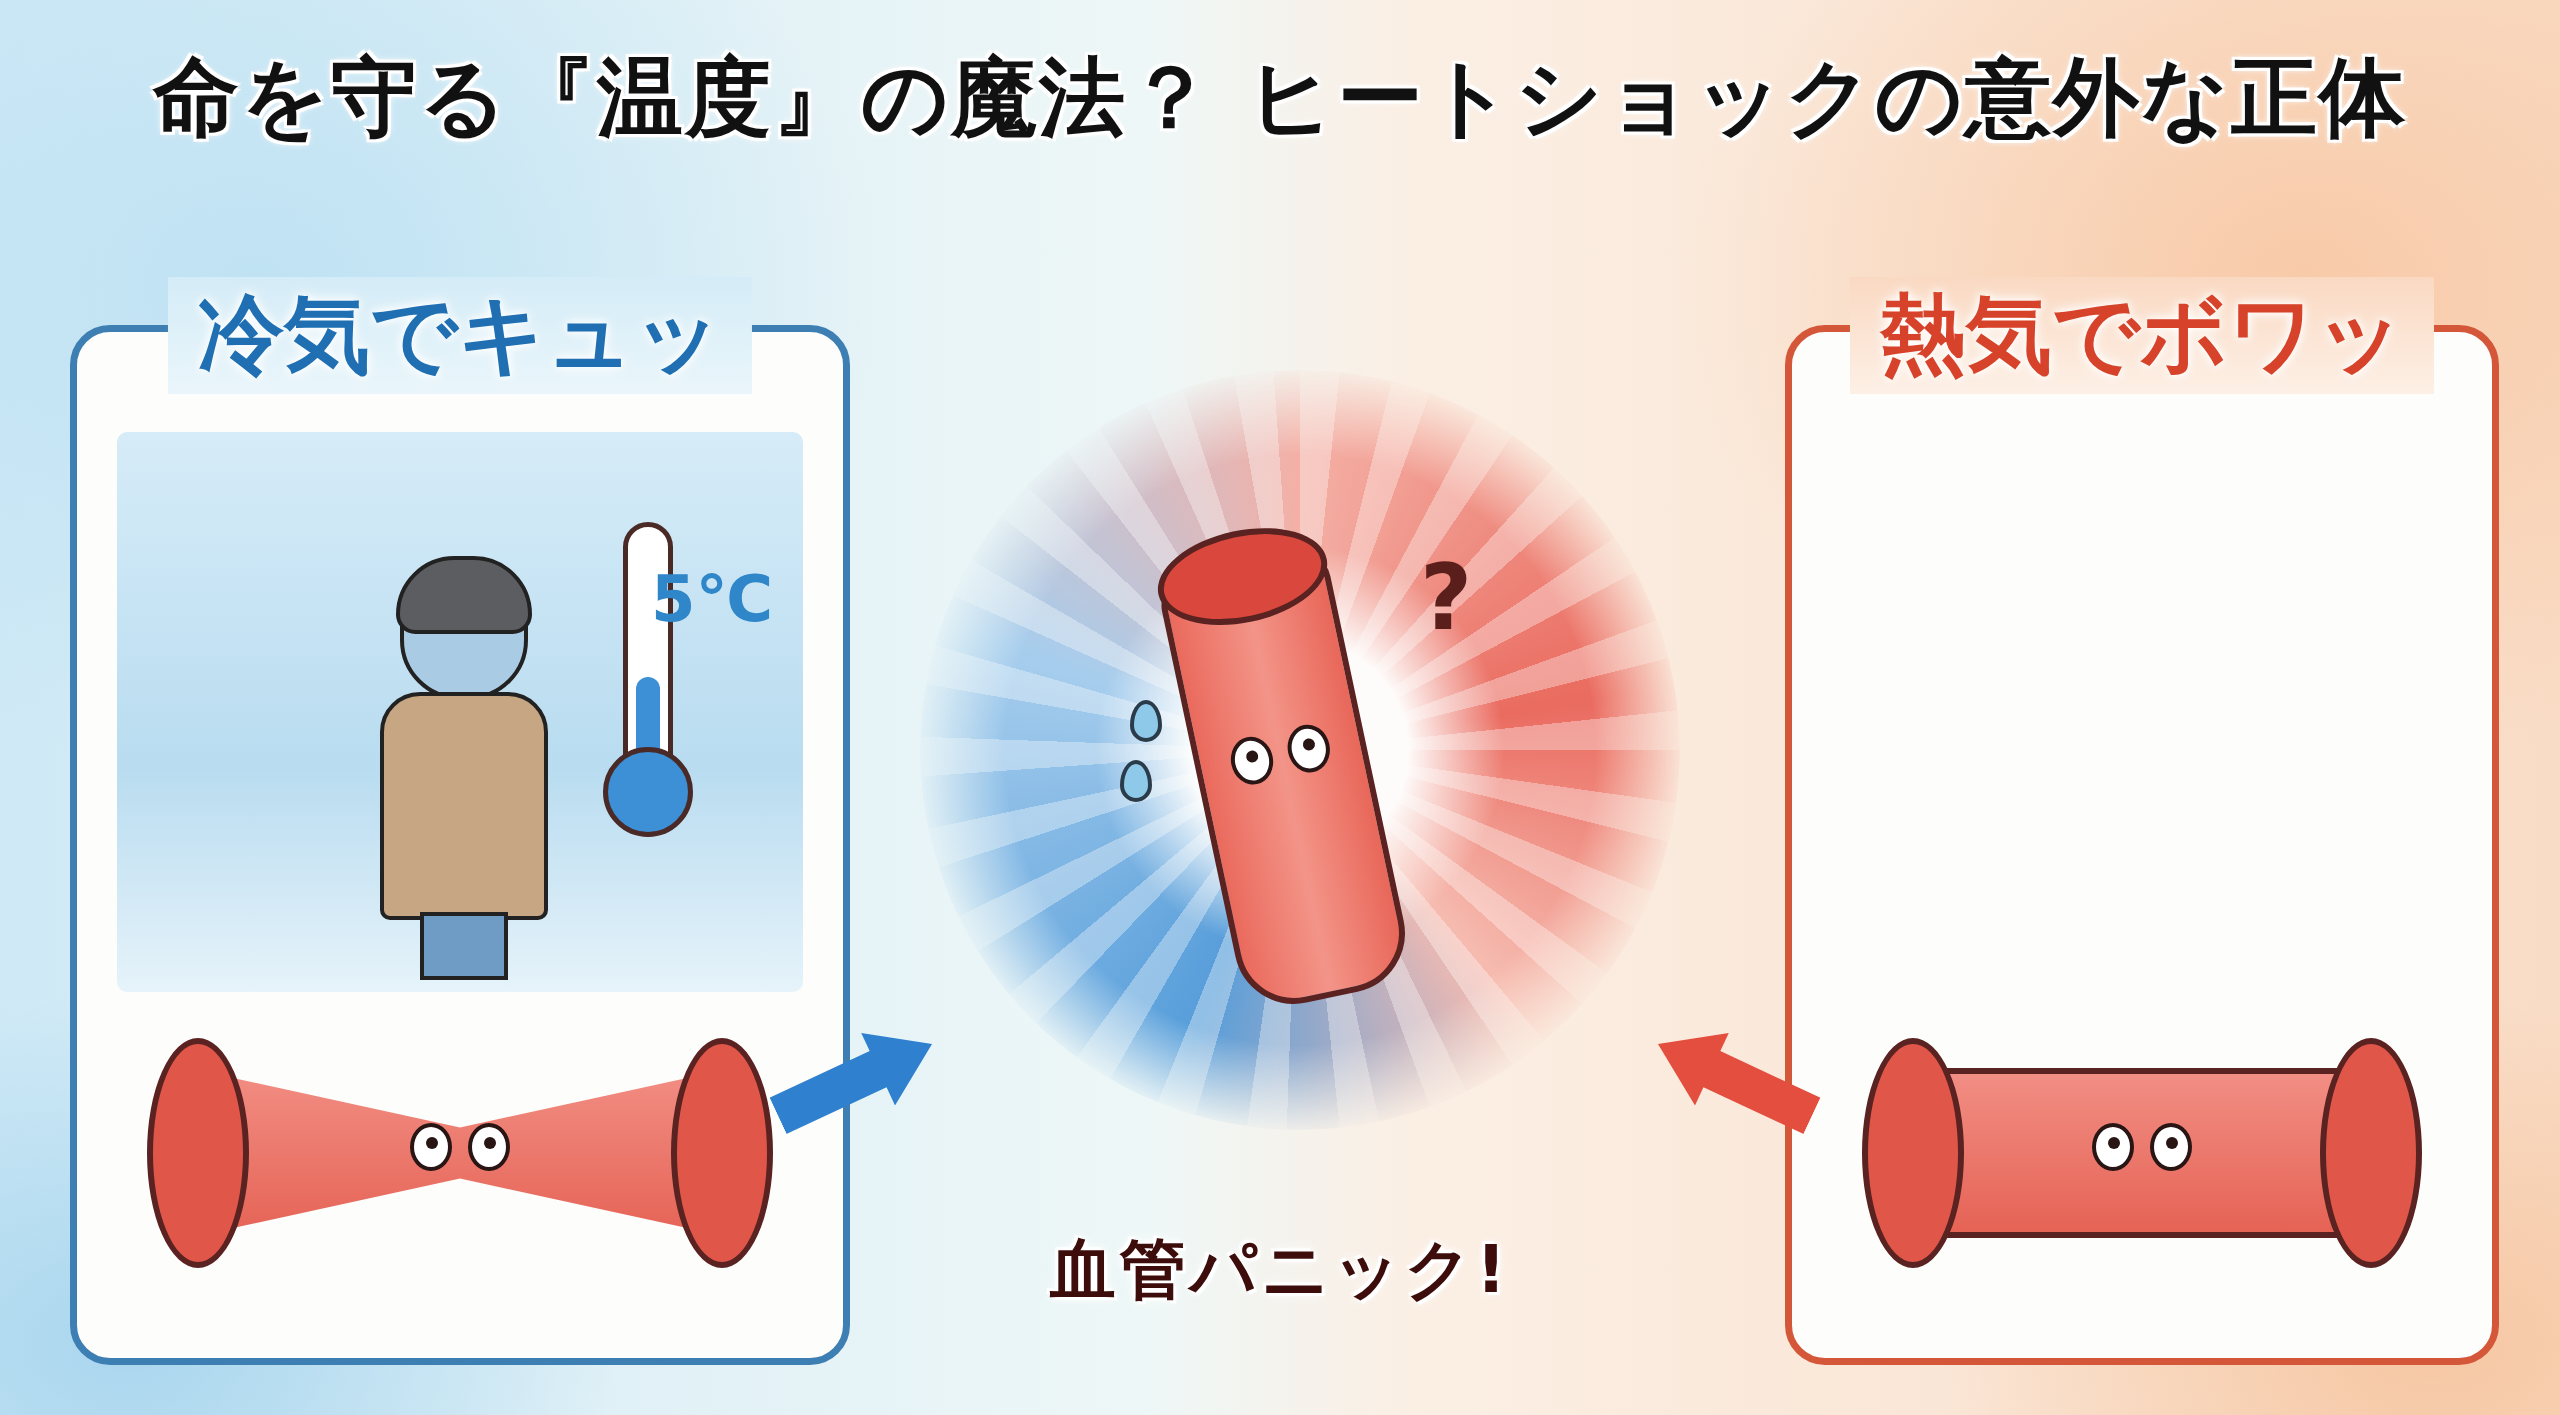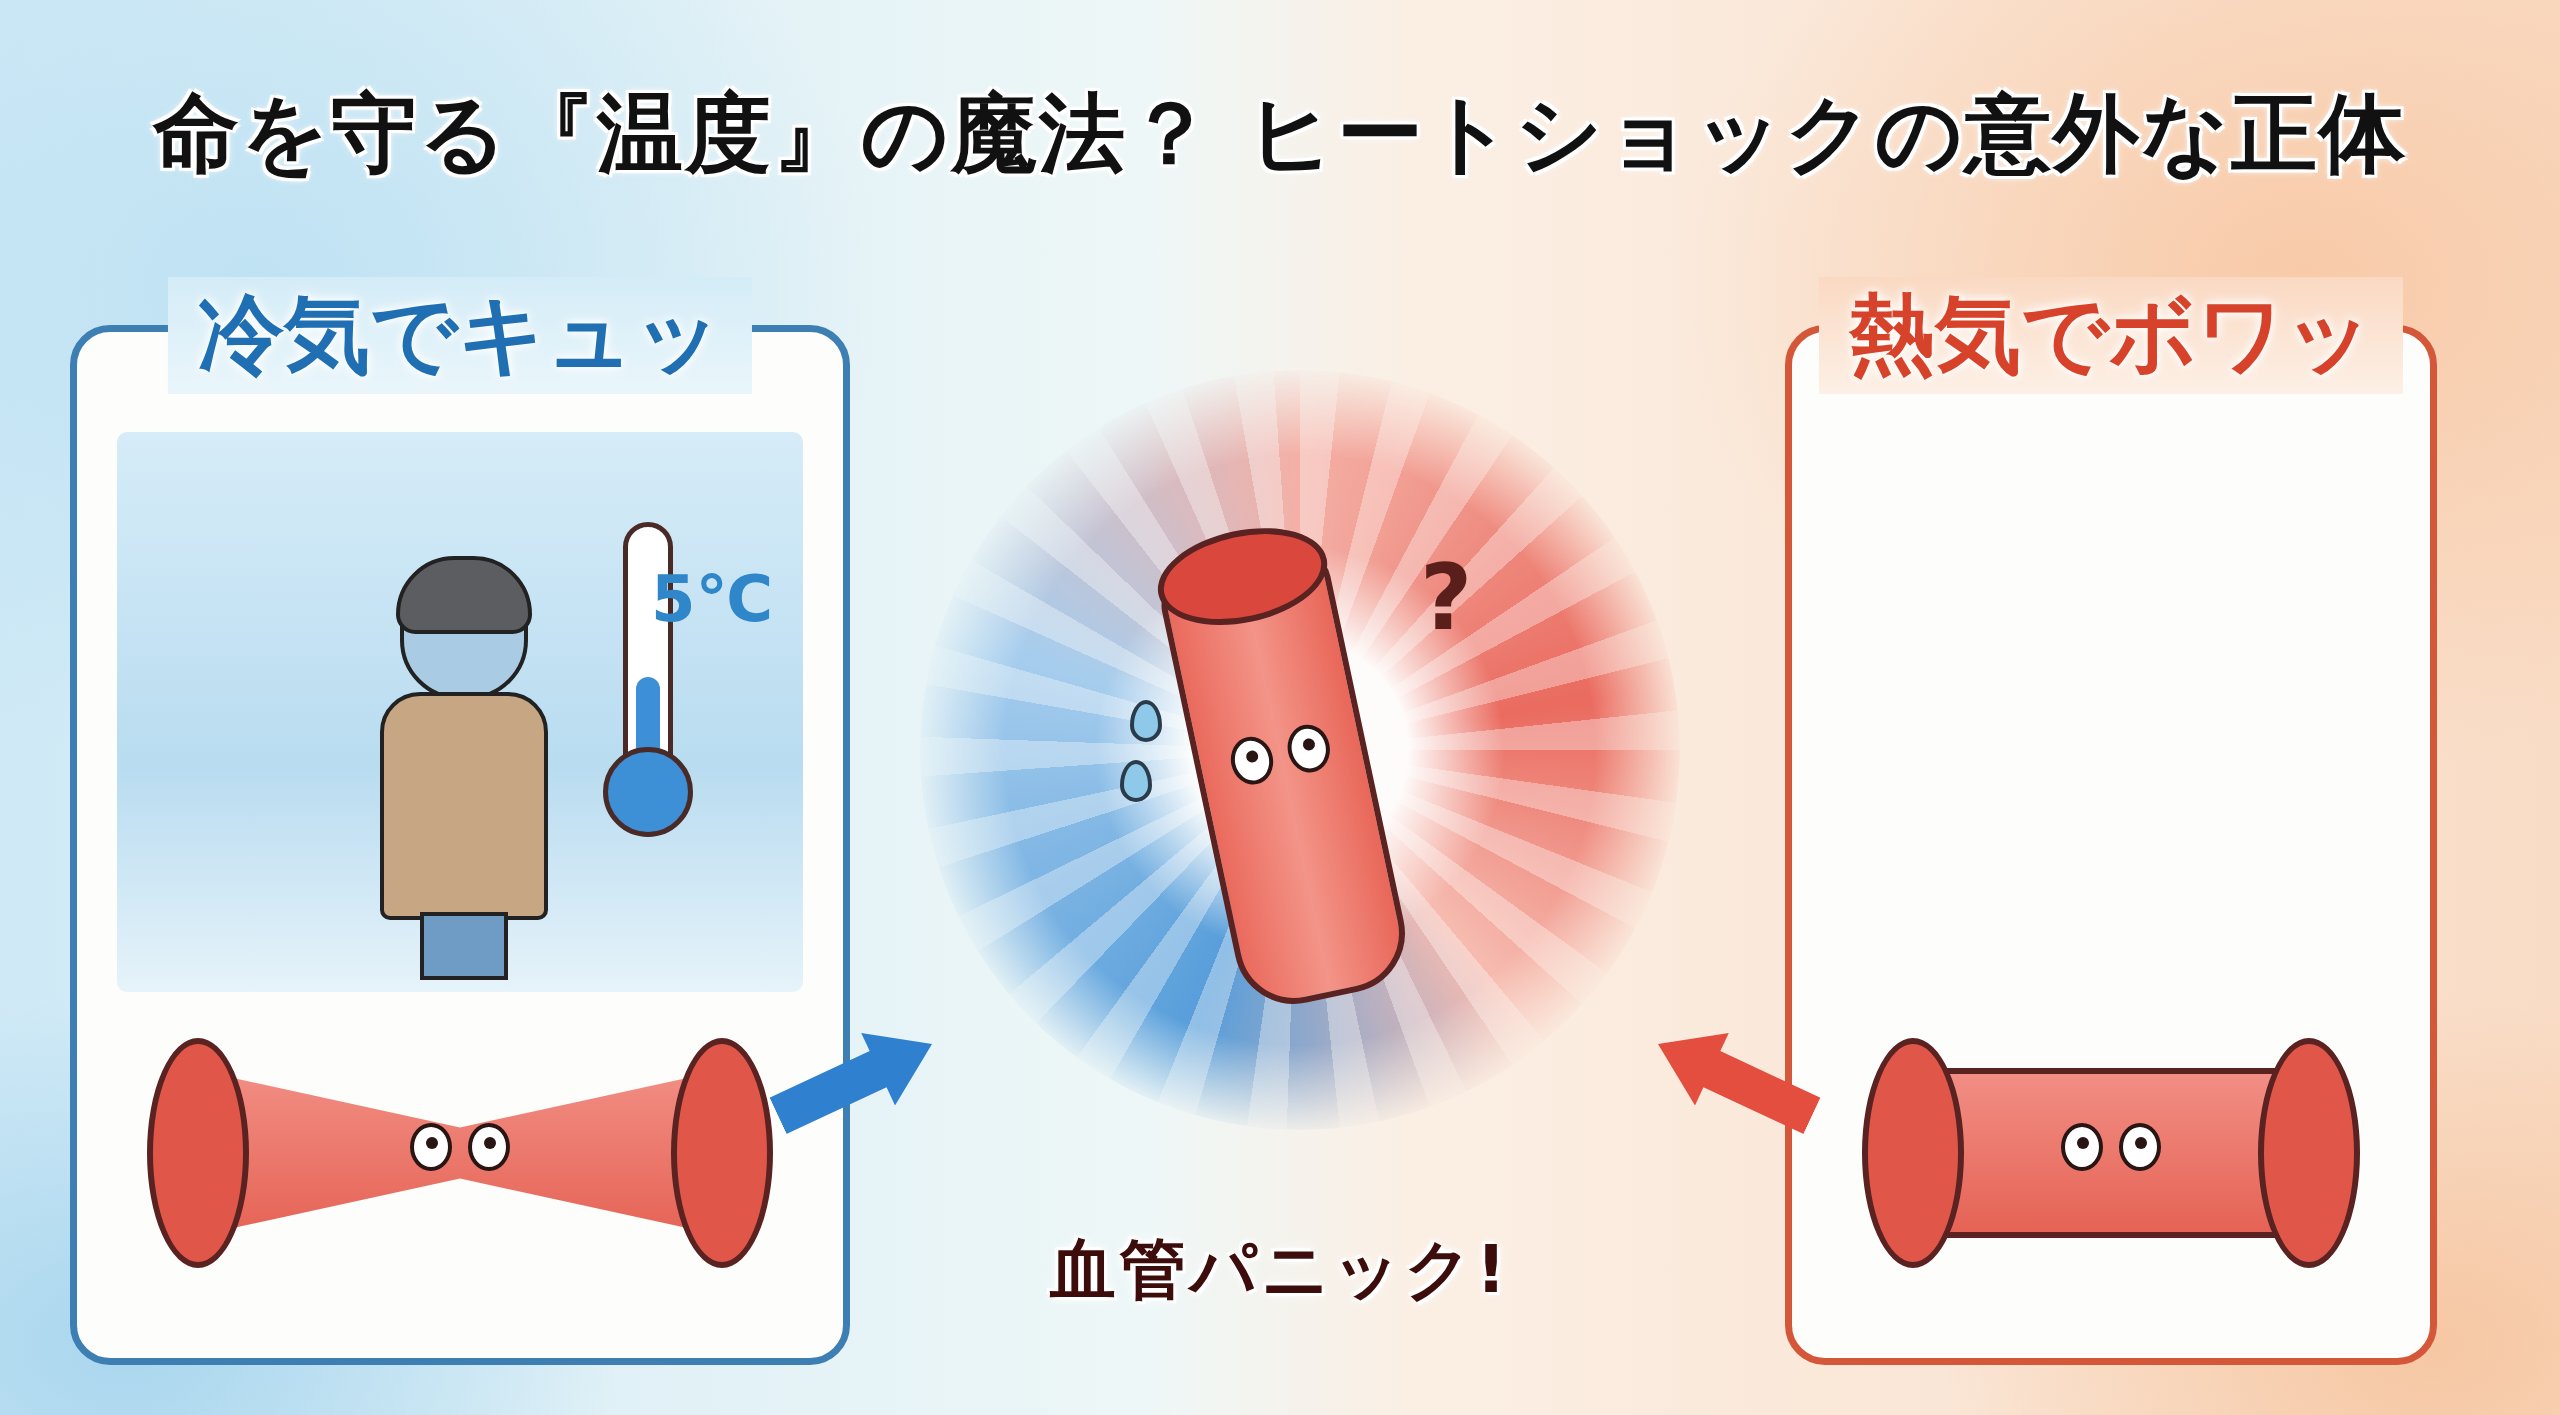--- a/index.html
+++ b/index.html
@@ -10,28 +10,27 @@
       radial-gradient(ellipse 900px 700px at 10% 20%, #bfe2f3 0%, rgba(191,226,243,0) 70%),
       radial-gradient(ellipse 900px 700px at 90% 20%, #f8caa8 0%, rgba(248,202,168,0) 70%),
       radial-gradient(ellipse 700px 500px at 5% 95%, #a9d6ee 0%, rgba(169,214,238,0) 70%),
       radial-gradient(ellipse 700px 500px at 95% 95%, #f6c7a3 0%, rgba(246,199,163,0) 70%),
       linear-gradient(90deg, #cfe9f6 0%, #eef7f7 45%, #fbefe4 55%, #f9dcc6 100%);
   }
   .title {
     position:absolute; left:0; top:40px; width:2560px; text-align:center;
     font-size:86px; font-weight:bold; color:#111; letter-spacing:2px;
     text-shadow: 0 0 6px #fff, 0 0 10px #fff, 3px 3px 0 #fff, -3px -3px 0 #fff, 3px -3px 0 #fff, -3px 3px 0 #fff;
-    margin-top: 36px;
   }
   .panel {
     position:absolute; top:325px; height:1040px; background:#fdfdfb;
     border-radius:40px; box-sizing:border-box;
   }
   .panel.cold { left:70px; width:780px; border:7px solid #3d7fb3; }
-  .panel.hot { left:1785px; width:652px; border:7px solid #d4573a;text-align:center; }
+  .panel.hot { left:1785px; width:714px; border:7px solid #d4573a;text-align:center; }
   .panel-label {
     position:absolute; top:-55px; left:50%; transform:translateX(-50%);
     padding:0 30px; font-size:86px; font-weight:bold; white-space:nowrap;
     text-shadow: 0 0 8px #fff, 0 0 14px #fff;
   }
   .cold .panel-label { color:#1f6fb2; background:linear-gradient(#d4ecf7,#eaf6fb); }
   .hot .panel-label { color:#d6432a; background:linear-gradient(#fad9c2,#fdf0e6); }
   .scene {
     position:absolute; left:40px; right:40px; top:100px; height:560px; border-radius:10px;
   }

